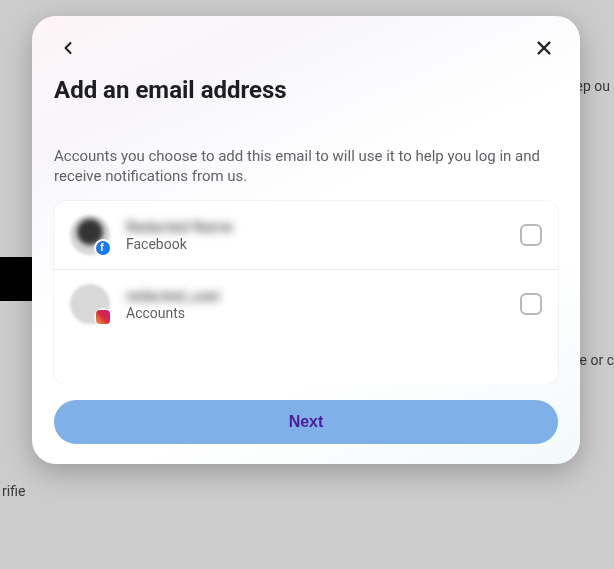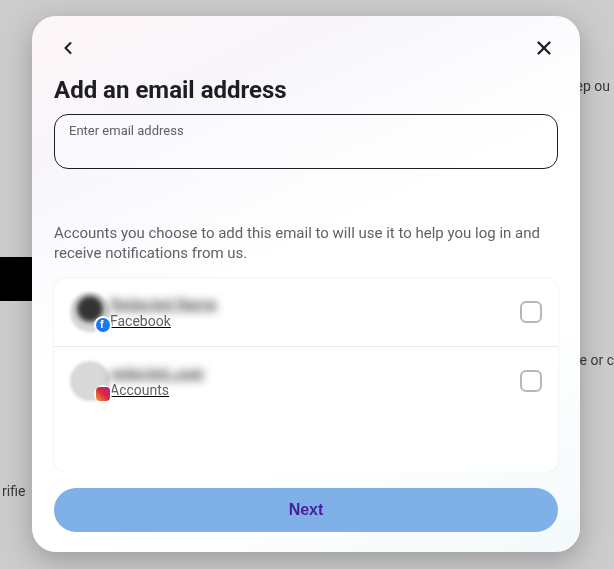--- a/index.html
+++ b/index.html
@@ -32,21 +32,21 @@
     .overlay {
       position: absolute;
       inset: 0;
       background: rgba(0,0,0,0.15);
     }
     .modal {
       position: absolute;
       left: 32px;
       top: 16px;
       width: 548px;
-      height: 536px;
+      height: 448px;
       background: linear-gradient(155deg, #fdf5f7 0%, #f8f6fb 20%, #ffffff 45%, #ffffff 70%, #f3f9fb 100%);
       border-radius: 24px;
       box-shadow: 0 8px 28px rgba(0,0,0,0.25);
       display: flex;
       flex-direction: column;
       overflow: hidden;
     }
     .modal-header {
       display: flex;
       justify-content: space-between;
@@ -124,22 +124,21 @@
       overflow: hidden;
       box-shadow: 0 0 0 1px rgba(0,0,0,0.04);
       flex: 1;
       min-height: 0;
     }
     .account-row {
       display: flex;
       align-items: center;
       padding: 14px 16px;
       border-bottom: 1px solid #e9e9ea;
-      gap: 0;
-      text-decoration: underline;
+      gap: 16px;
     }
     .account-row:last-child { border-bottom: none; }
     .avatar-wrap { position: relative; width: 40px; height: 40px; flex-shrink: 0; }
     .avatar {
       width: 40px;
       height: 40px;
       border-radius: 50%;
       background: #d8d8d8;
       filter: blur(1.5px);
       overflow: hidden;
@@ -243,24 +242,20 @@
       <svg width="22" height="22" viewBox="0 0 24 24" fill="none" stroke="currentColor" stroke-width="2.5" stroke-linecap="round" stroke-linejoin="round">
           <line x1="18" y1="6" x2="6" y2="18"></line>
           <line x1="6" y1="6" x2="18" y2="18"></line>
         </svg>
     </div>
   </div>
 
   <div class="modal-body">
     <h1 class="title">Add an email address</h1>
 
-    <div class="input-wrap">
-      <div class="input-label">Enter email address</div>
-      <input class="email-input" type="text" value="" style="">
-    </div>
 
     <div class="section-sub">Accounts you choose to add this email to will use it to help you log in and receive notifications from us.</div>
 
     <div class="account-card clip-list">
       <div class="account-row">
         <div class="avatar-wrap">
           <div class="avatar">
               <div class="avatar-inner1"></div>
             </div>
           <div class="platform-badge">

